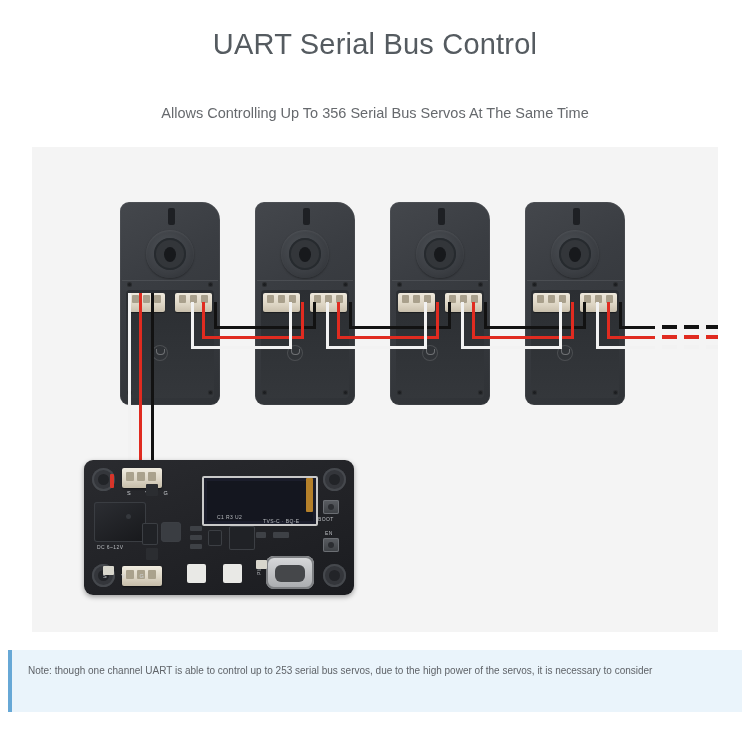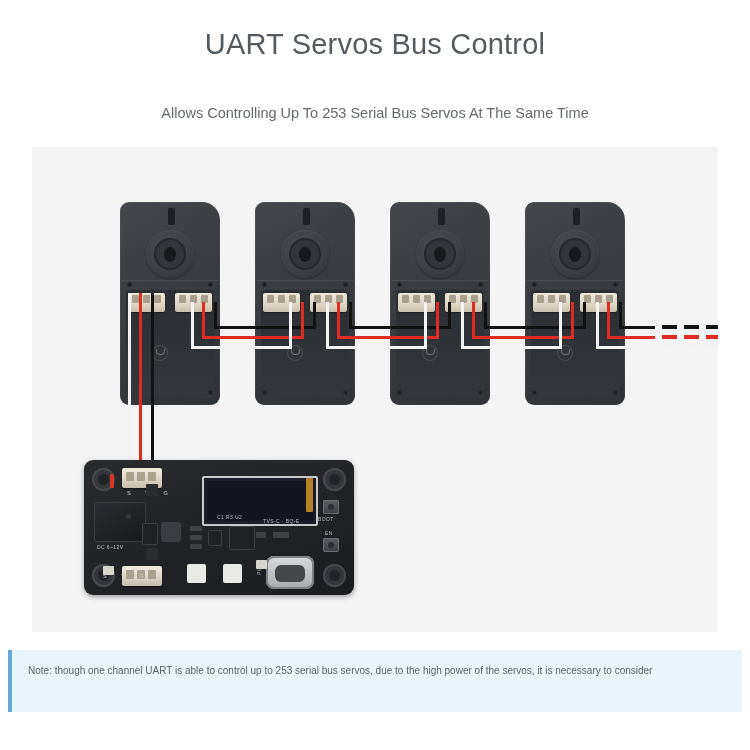--- a/index.html
+++ b/index.html
@@ -305,23 +305,23 @@
   .note-line {
     font-size: 10px;
     color: #5f6368;
     line-height: 22px;
     white-space: nowrap;
   }
 </style>
 </head>
 <body>
 
-<div class="page-title">UART Servos Bus Control</div>
-
-<div class="page-subtitle">Allows Controlling Up To 253 Serial Bus Servos At The Same Time</div>
+<div class="page-title">UART Serial Bus Control</div>
+
+<div class="page-subtitle">Allows Controlling Up To 356 Serial Bus Servos At The Same Time</div>
 
 <div class="illus-panel">
 
   <div class="servo" style="left:88px;">
     <div class="servo-body"></div>
     <div class="servo-topnotch"></div>
     <div class="servo-plate"></div>
     <div class="servo-hub-outer">
       <div class="servo-hub-mid">
         <div class="servo-hub-inner"></div>

